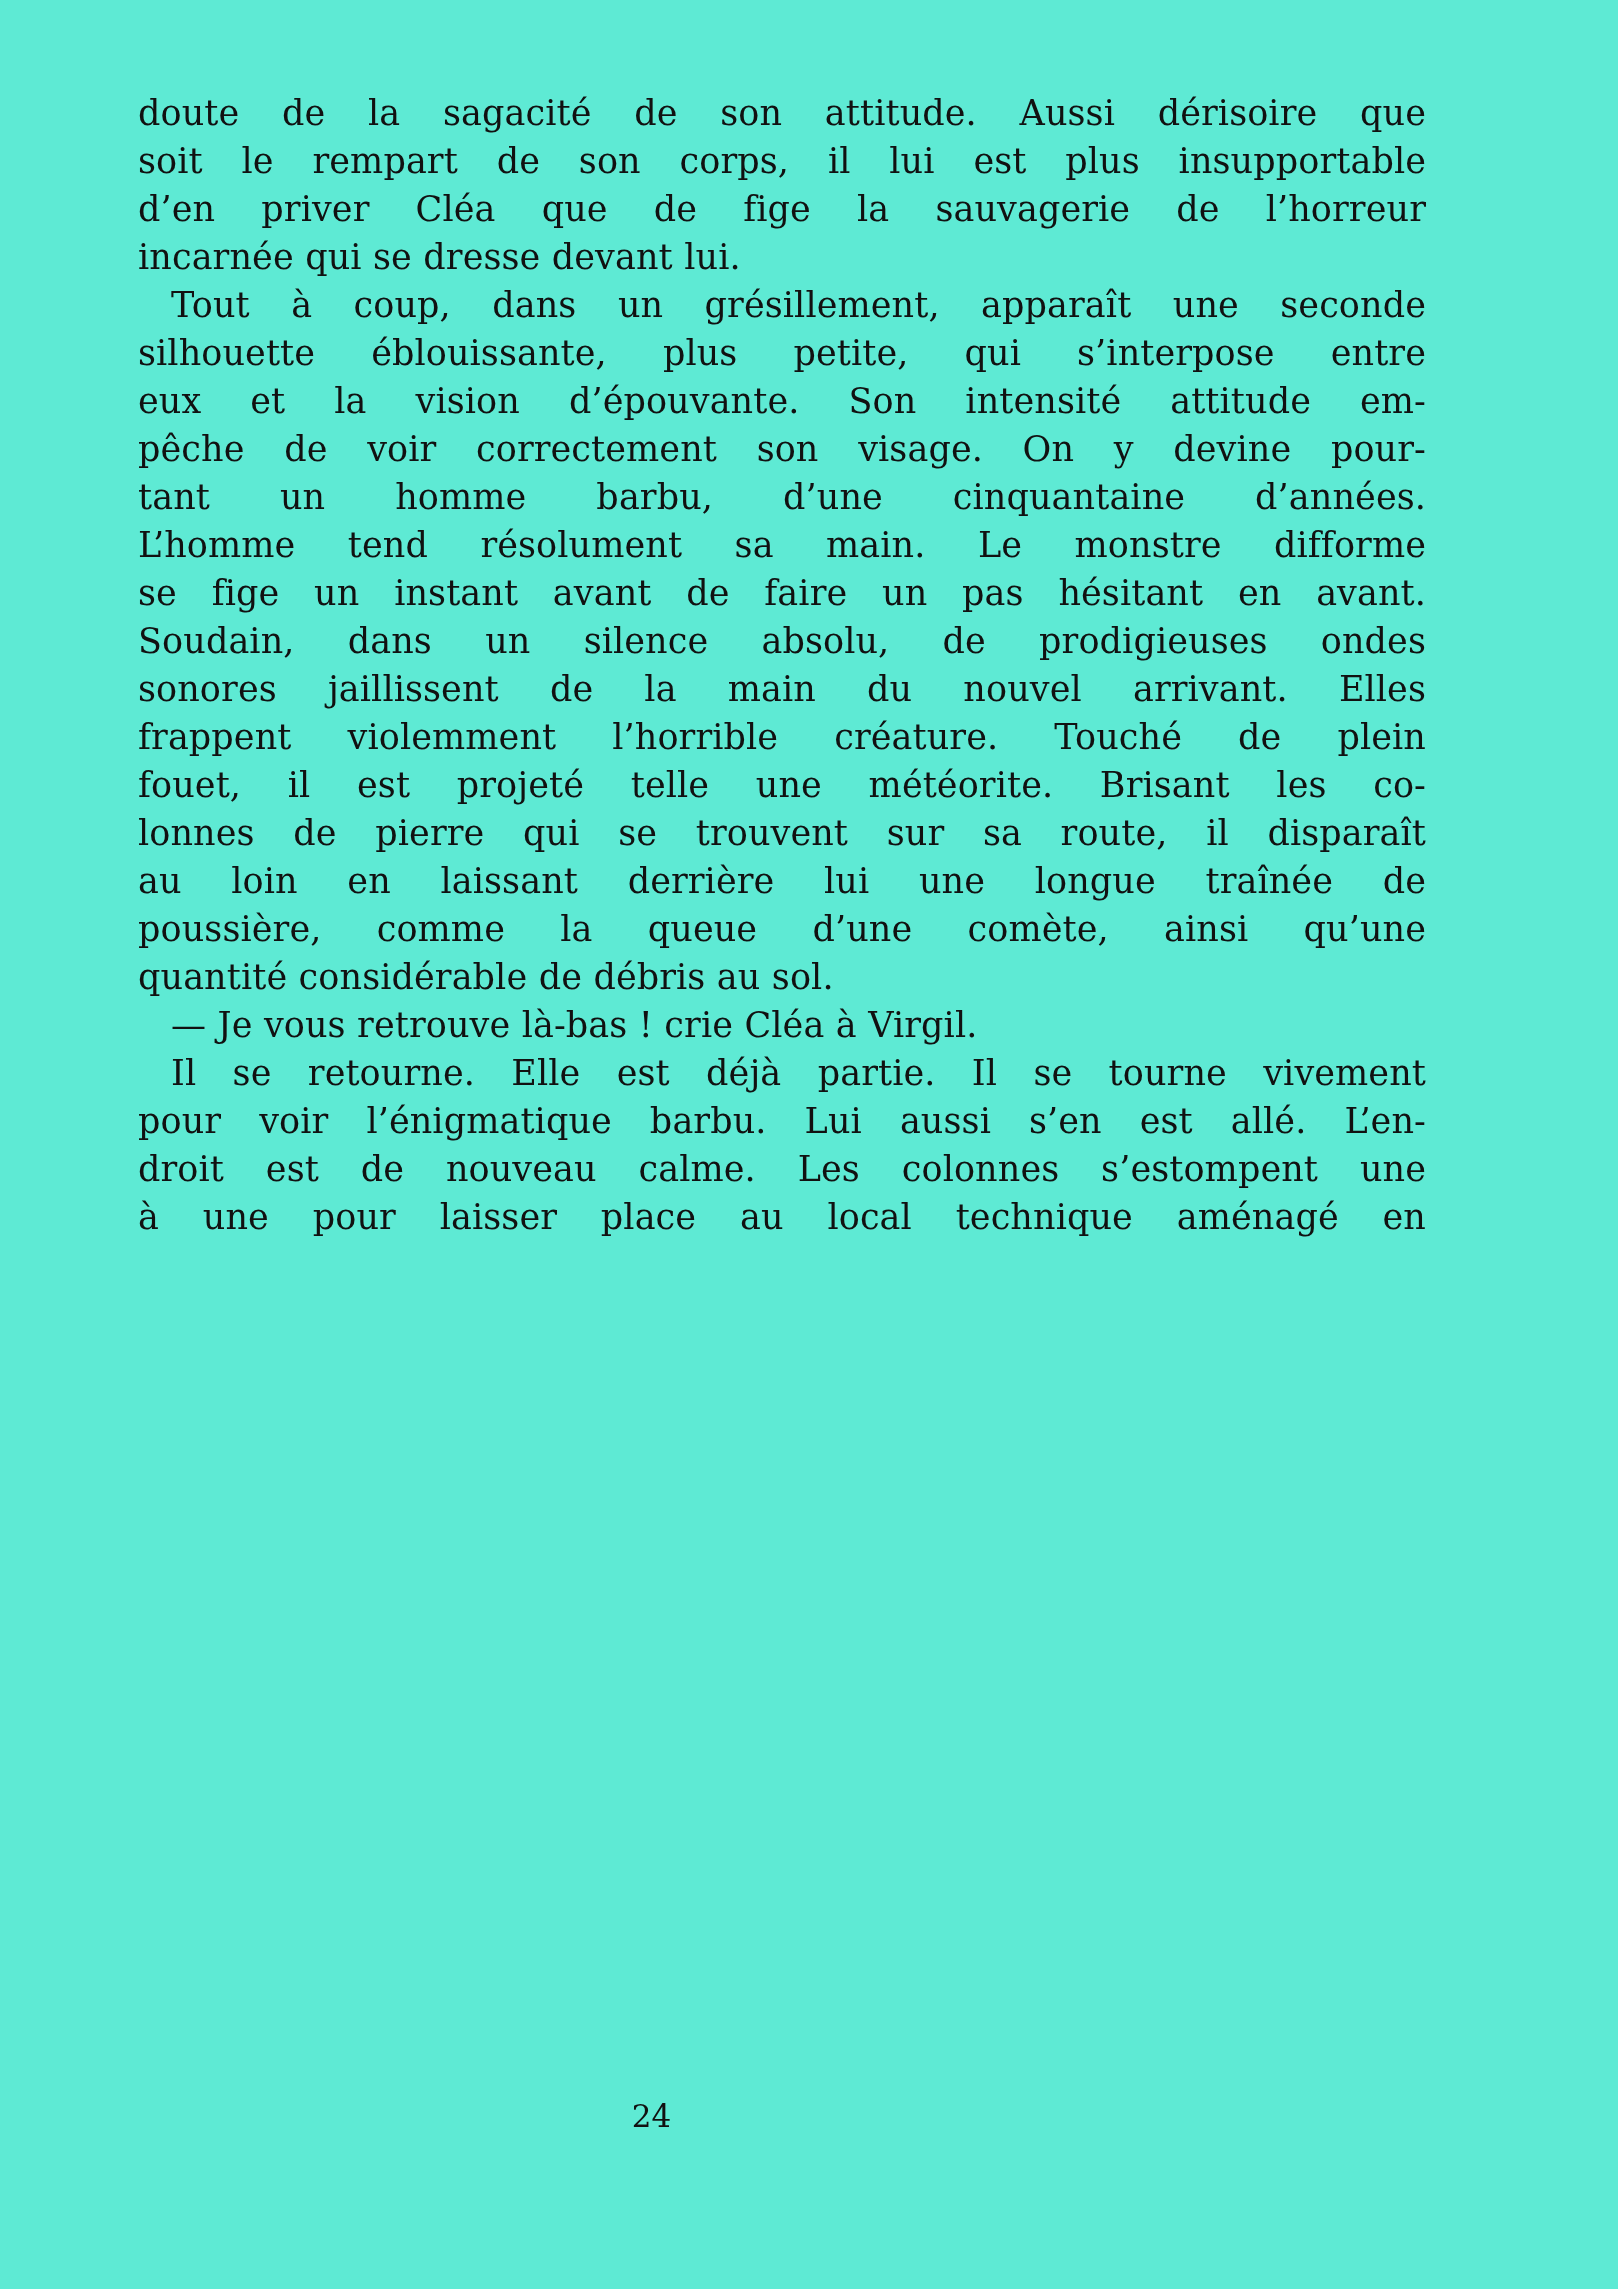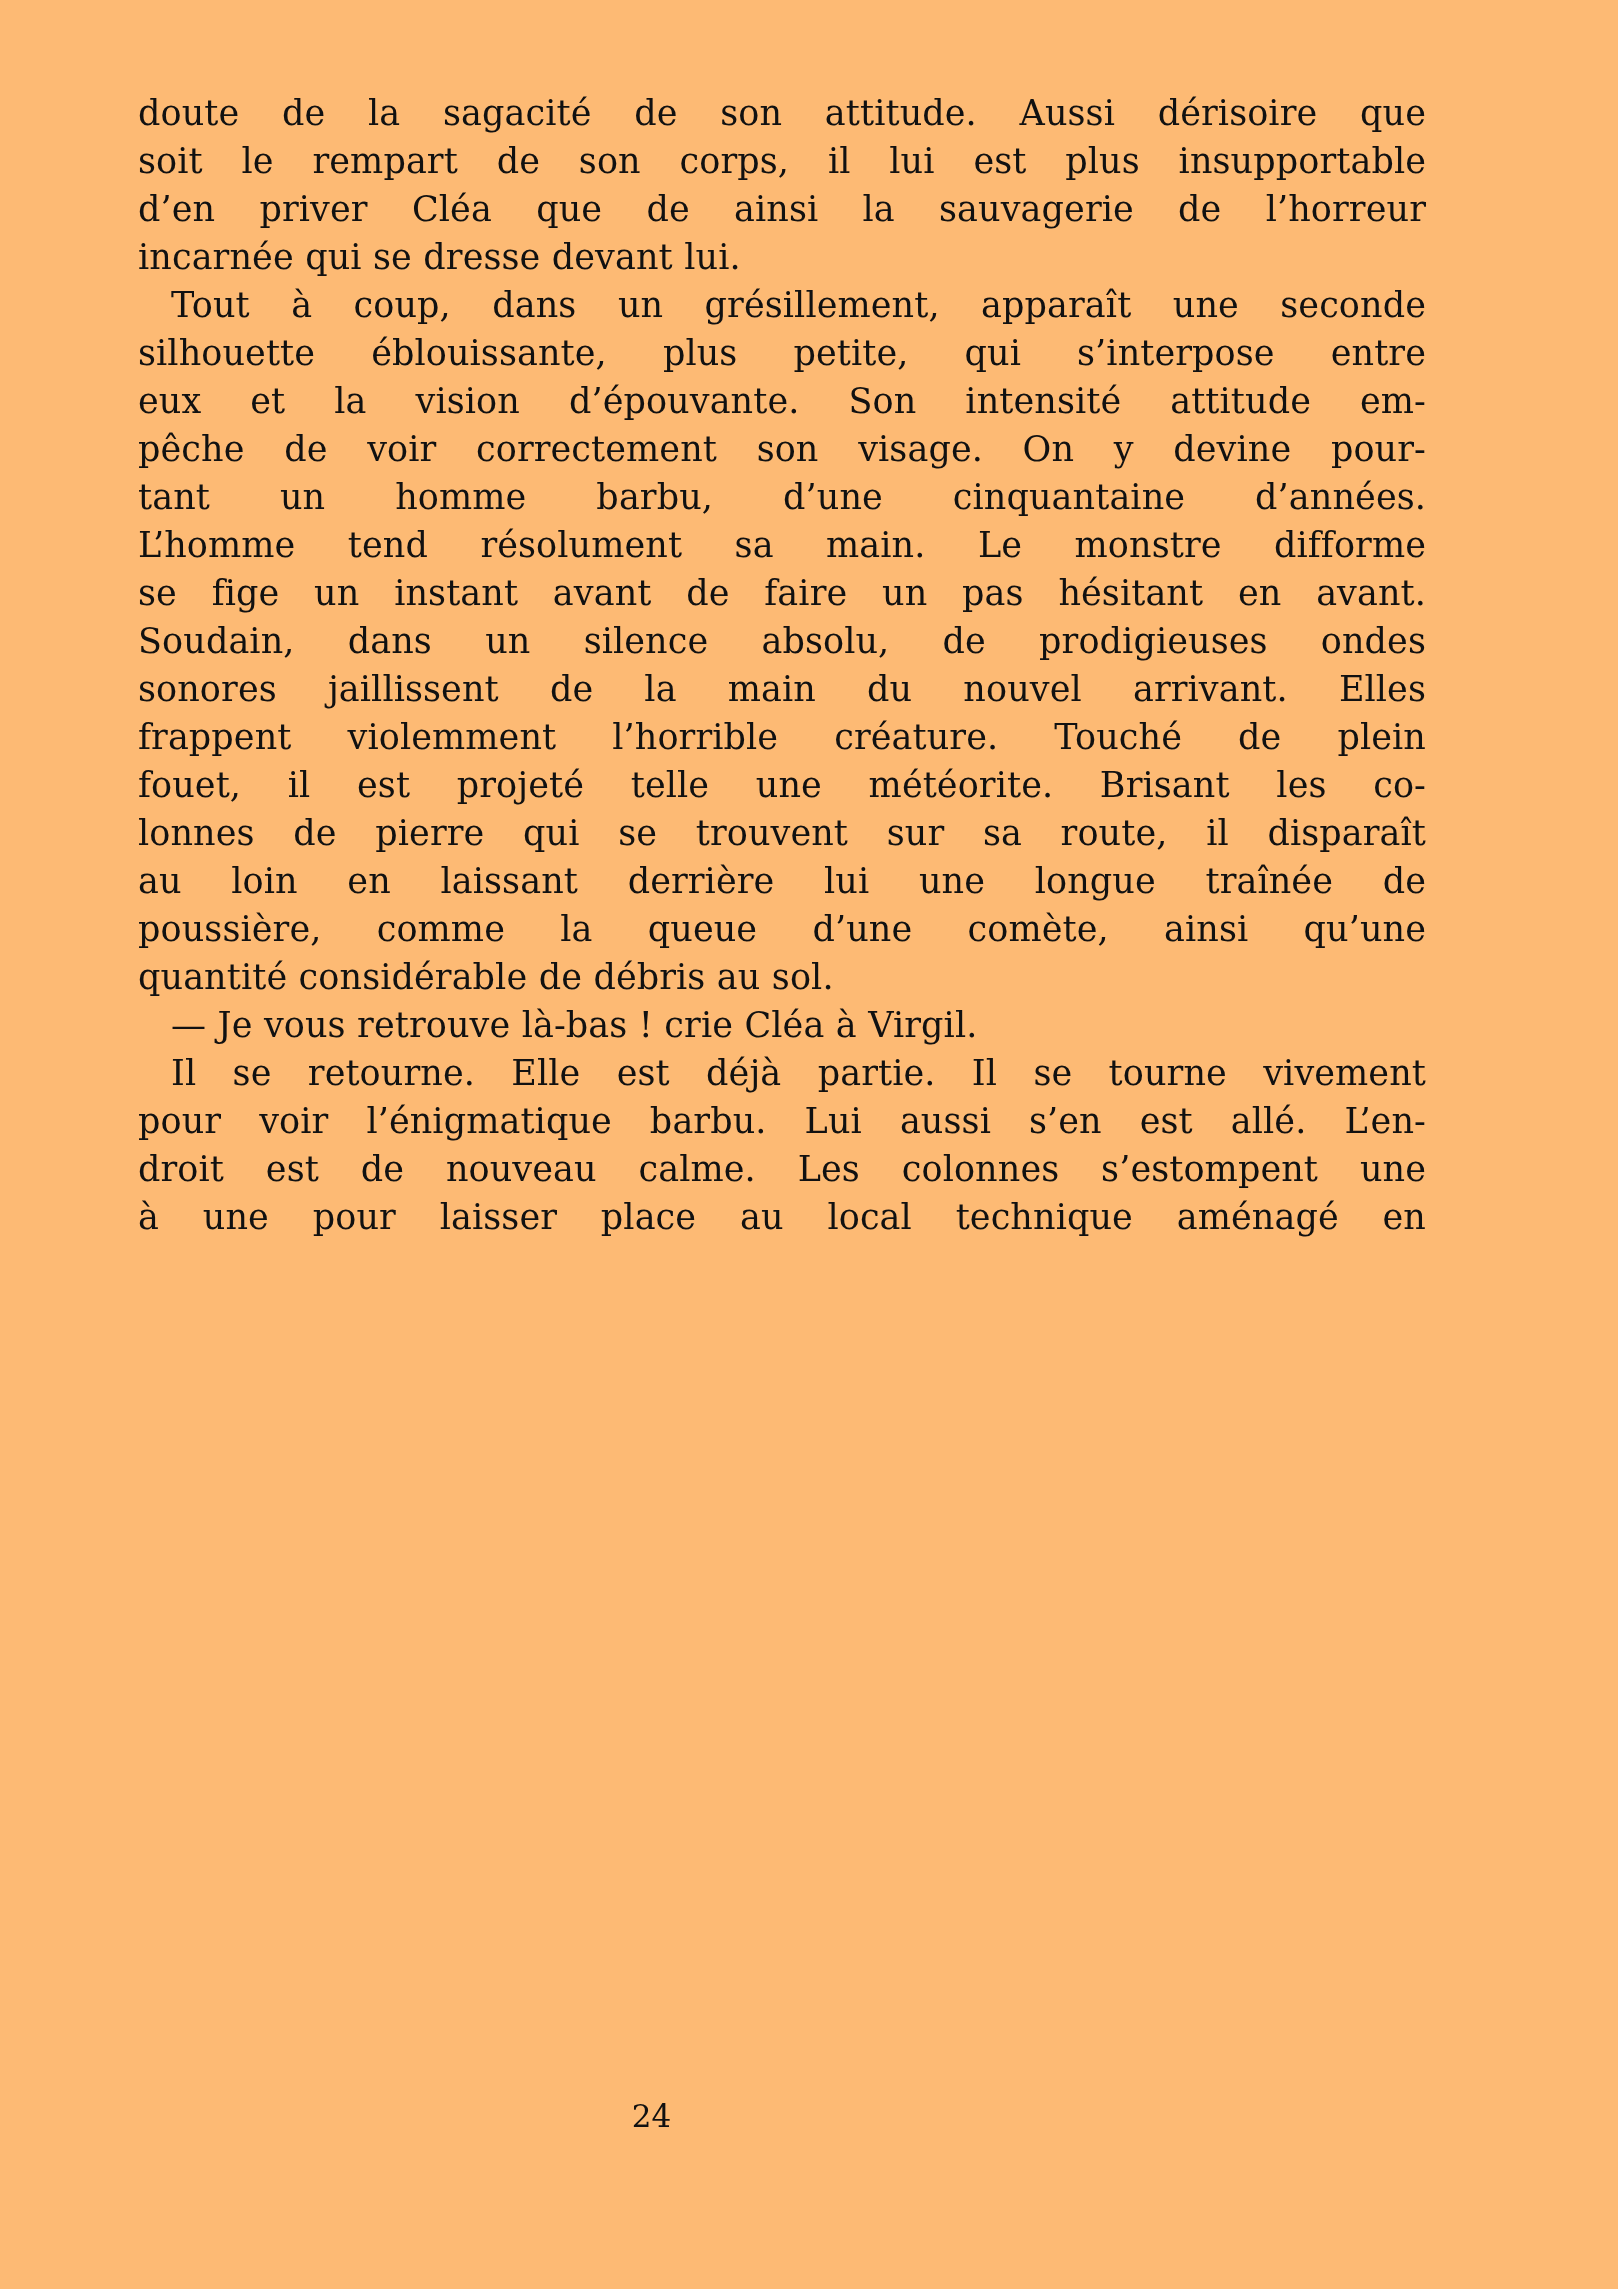--- a/index.html
+++ b/index.html
@@ -4,21 +4,21 @@
 <style>
   html, body {
     margin: 0;
     padding: 0;
     background: #ffffff;
   }
   .page {
     position: relative;
     width: 1619px;
     height: 2290px;
-    background: #fdba74;
+    background: #5eead4;
     margin: 0 auto;
     overflow: hidden;
     font-family: "DejaVu Serif", "Liberation Serif", serif;
     color: #000000;
   }
   .textblock {
     position: absolute;
     left: 138px;
     top: 89px;
     width: 1288px;
@@ -66,21 +66,21 @@
 </head>
 <body>
 
 <div class="page">
 
   <div class="textblock">
 
     <p class="para">
       <span class="line justified">doute de la sagacité de son attitude. Aussi dérisoire que</span>
       <span class="line justified">soit le rempart de son corps, il lui est plus insupportable</span>
-      <span class="line justified">d’en priver Cléa que de ainsi la sauvagerie de l’horreur</span>
+      <span class="line justified">d’en priver Cléa que de fige la sauvagerie de l’horreur</span>
       <span class="line last">incarnée qui se dresse devant lui.</span>
     </p>
 
     <p class="para">
       <span class="line justified indent-first">Tout à coup, dans un grésillement, apparaît une seconde</span>
       <span class="line justified">silhouette éblouissante, plus petite, qui s’interpose entre</span>
       <span class="line justified">eux et la vision d’épouvante. Son intensité attitude em-</span>
       <span class="line justified">pêche de voir correctement son visage. On y devine pour-</span>
       <span class="line justified">tant un homme barbu, d’une cinquantaine d’années.</span>
       <span class="line justified">L’homme tend résolument sa main. Le monstre difforme</span>

